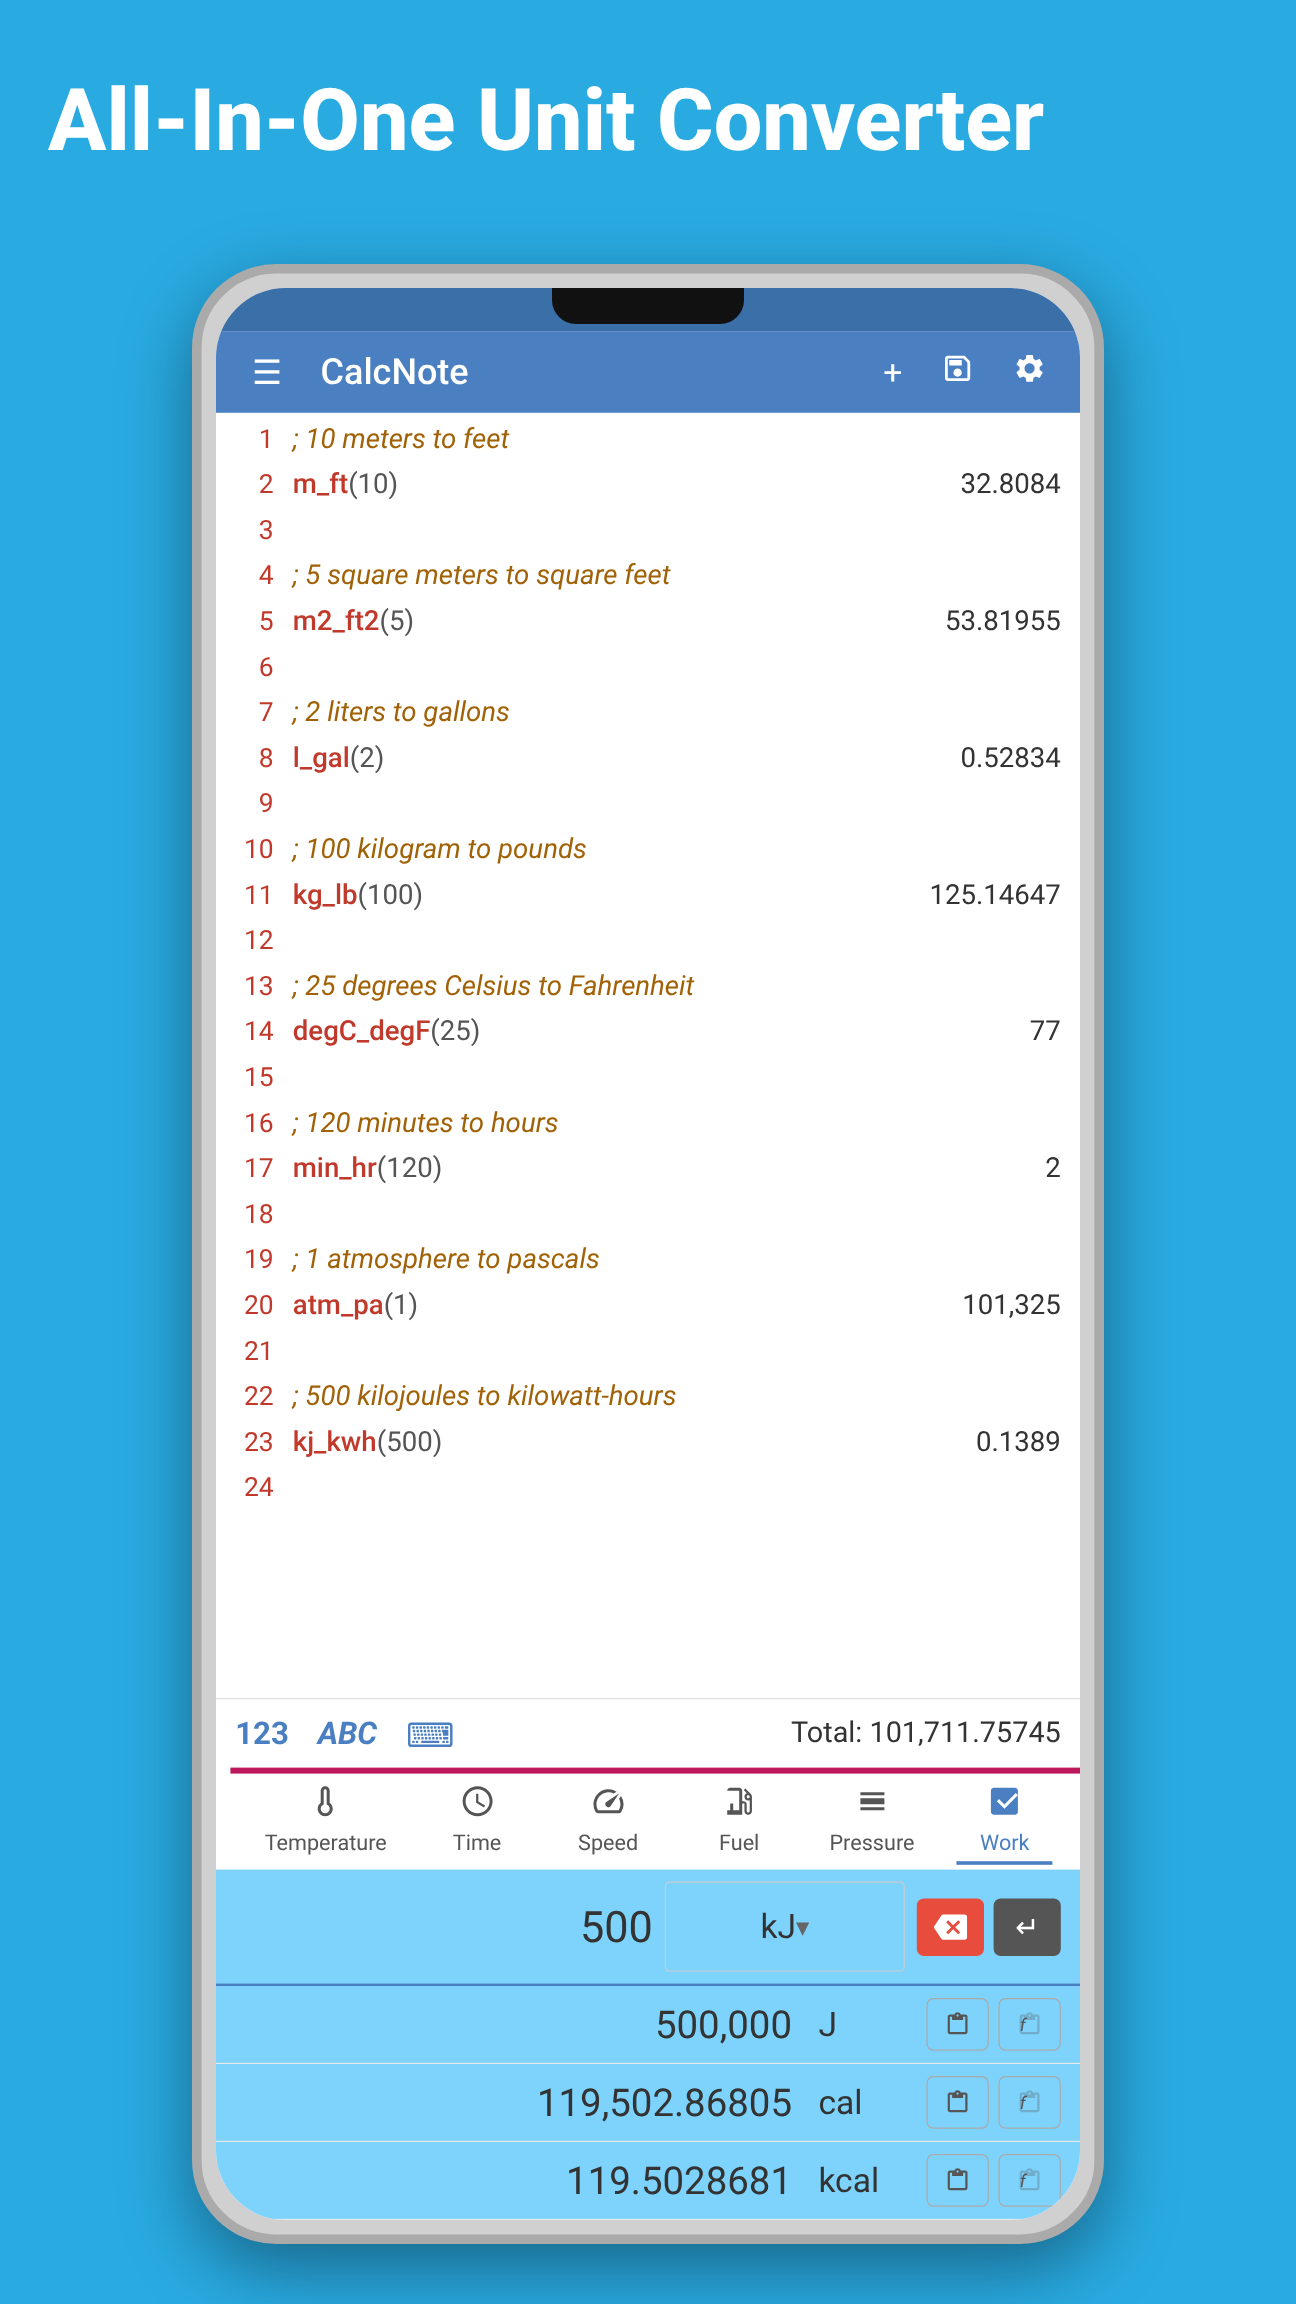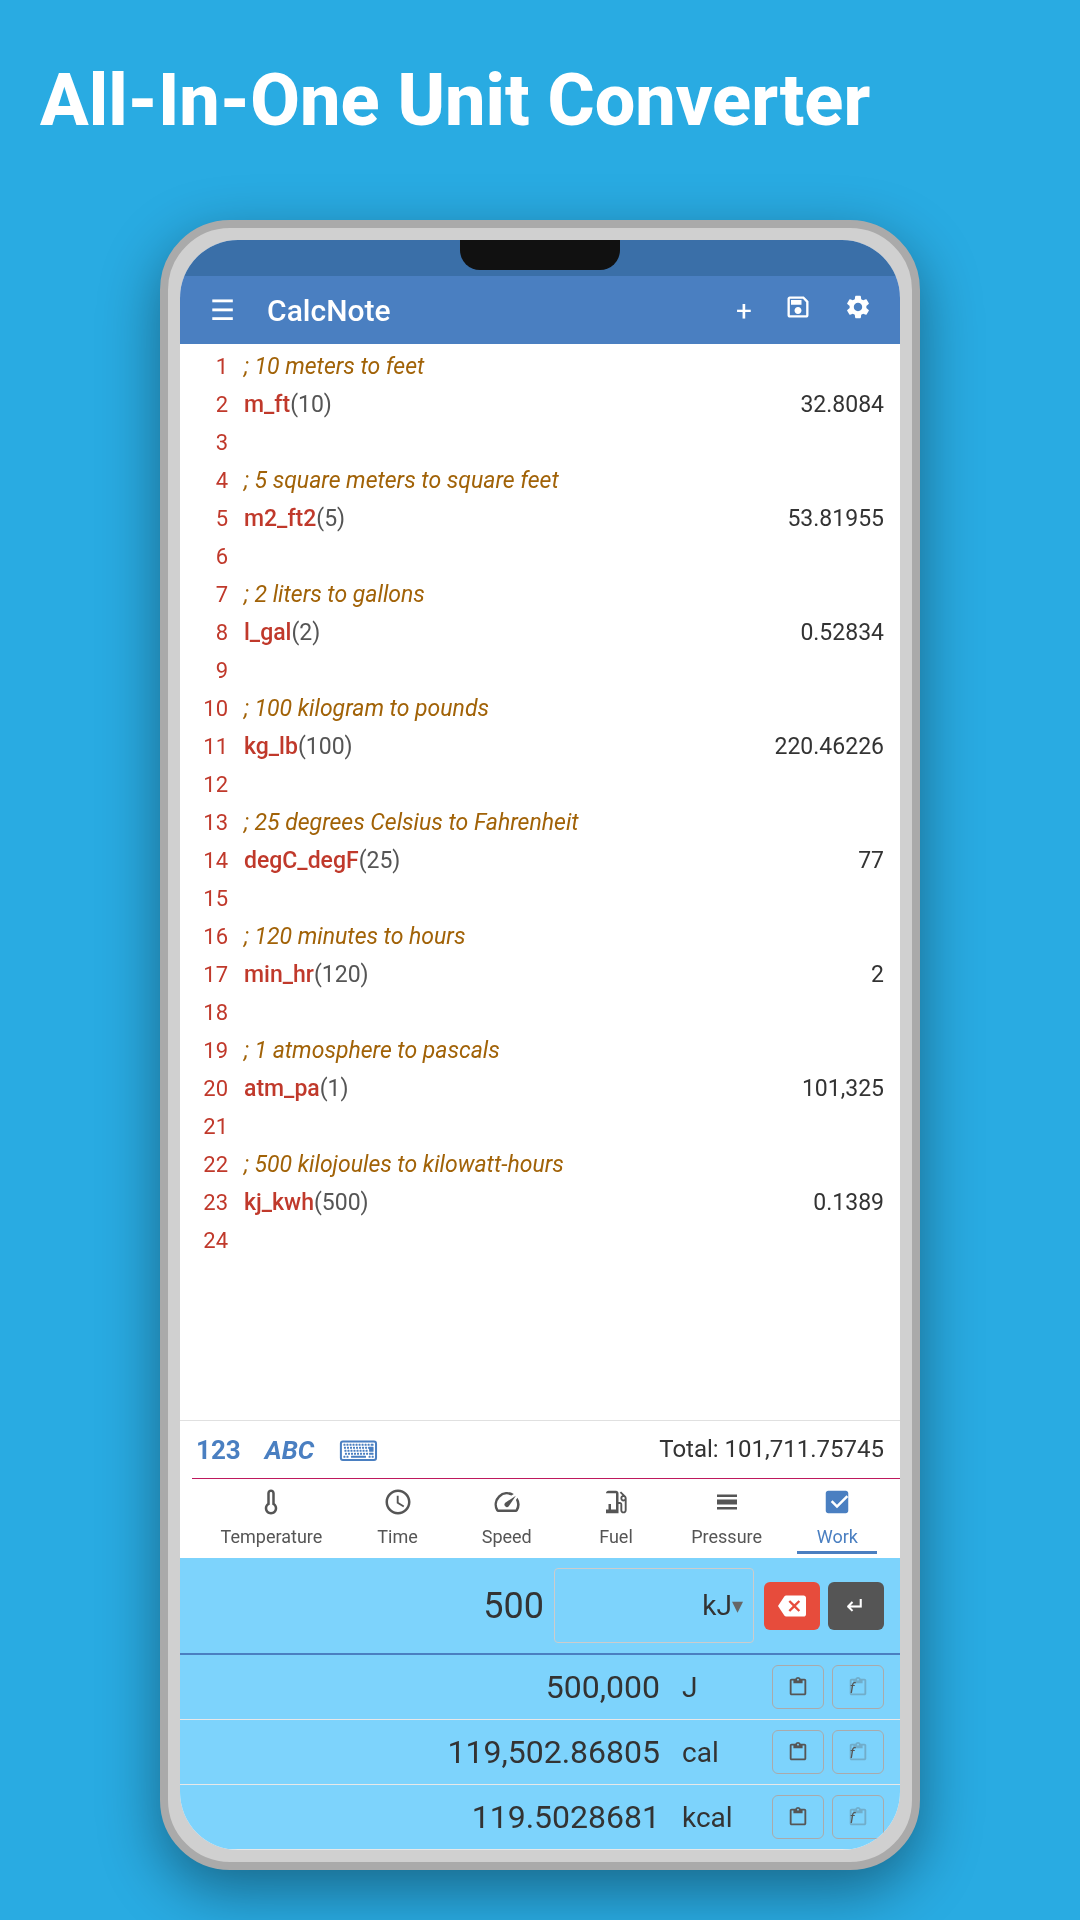--- a/index.html
+++ b/index.html
@@ -205,21 +205,21 @@
     .total-text {
       color: #333;
       font-size: 24px;
     }
 
     
     .category-row {
       display: flex;
       justify-content: space-around;
       padding: 4px 8px;
-      border-top: 1px solid #be185d;
+      border-top: 5px solid #be185d;
       background: white;
       margin-left: 12px;
     }
 
     .category-item {
       display: flex;
       flex-direction: column;
       align-items: center;
       gap: 2px;
       cursor: pointer;
@@ -278,21 +278,21 @@
 
     .converter-unit-select {
       width: 200px;
       font-size: 28px;
       color: #333;
       border: 1px solid #ccc;
       border-radius: 4px;
       padding: 20px 10px;
       display: flex;
       align-items: center;
-      justify-content: flex-end;
+      justify-content: center;
       cursor: pointer;
     }
 
     .converter-unit-text {
       font-size: 28px;
       color: #333;
     }
 
     .converter-actions {
       display: flex;
@@ -457,21 +457,21 @@
               <span class="line-result"></span>
             </div>
             <div class="editor-line">
               <span class="line-number">10</span>
               <span class="line-content"><span class="comment-text">; 100 kilogram to pounds</span></span>
               <span class="line-result"></span>
             </div>
             <div class="editor-line">
               <span class="line-number">11</span>
               <span class="line-content"><span class="func-name">kg_lb</span><span>(100)</span></span>
-              <span class="line-result">220.46226</span>
+              <span class="line-result">125.14647</span>
             </div>
             <div class="editor-line">
               <span class="line-number">12</span>
               <span class="line-content"></span>
               <span class="line-result"></span>
             </div>
             <div class="editor-line">
               <span class="line-number">13</span>
               <span class="line-content"><span class="comment-text">; 25 degrees Celsius to Fahrenheit</span></span>
               <span class="line-result"></span>

